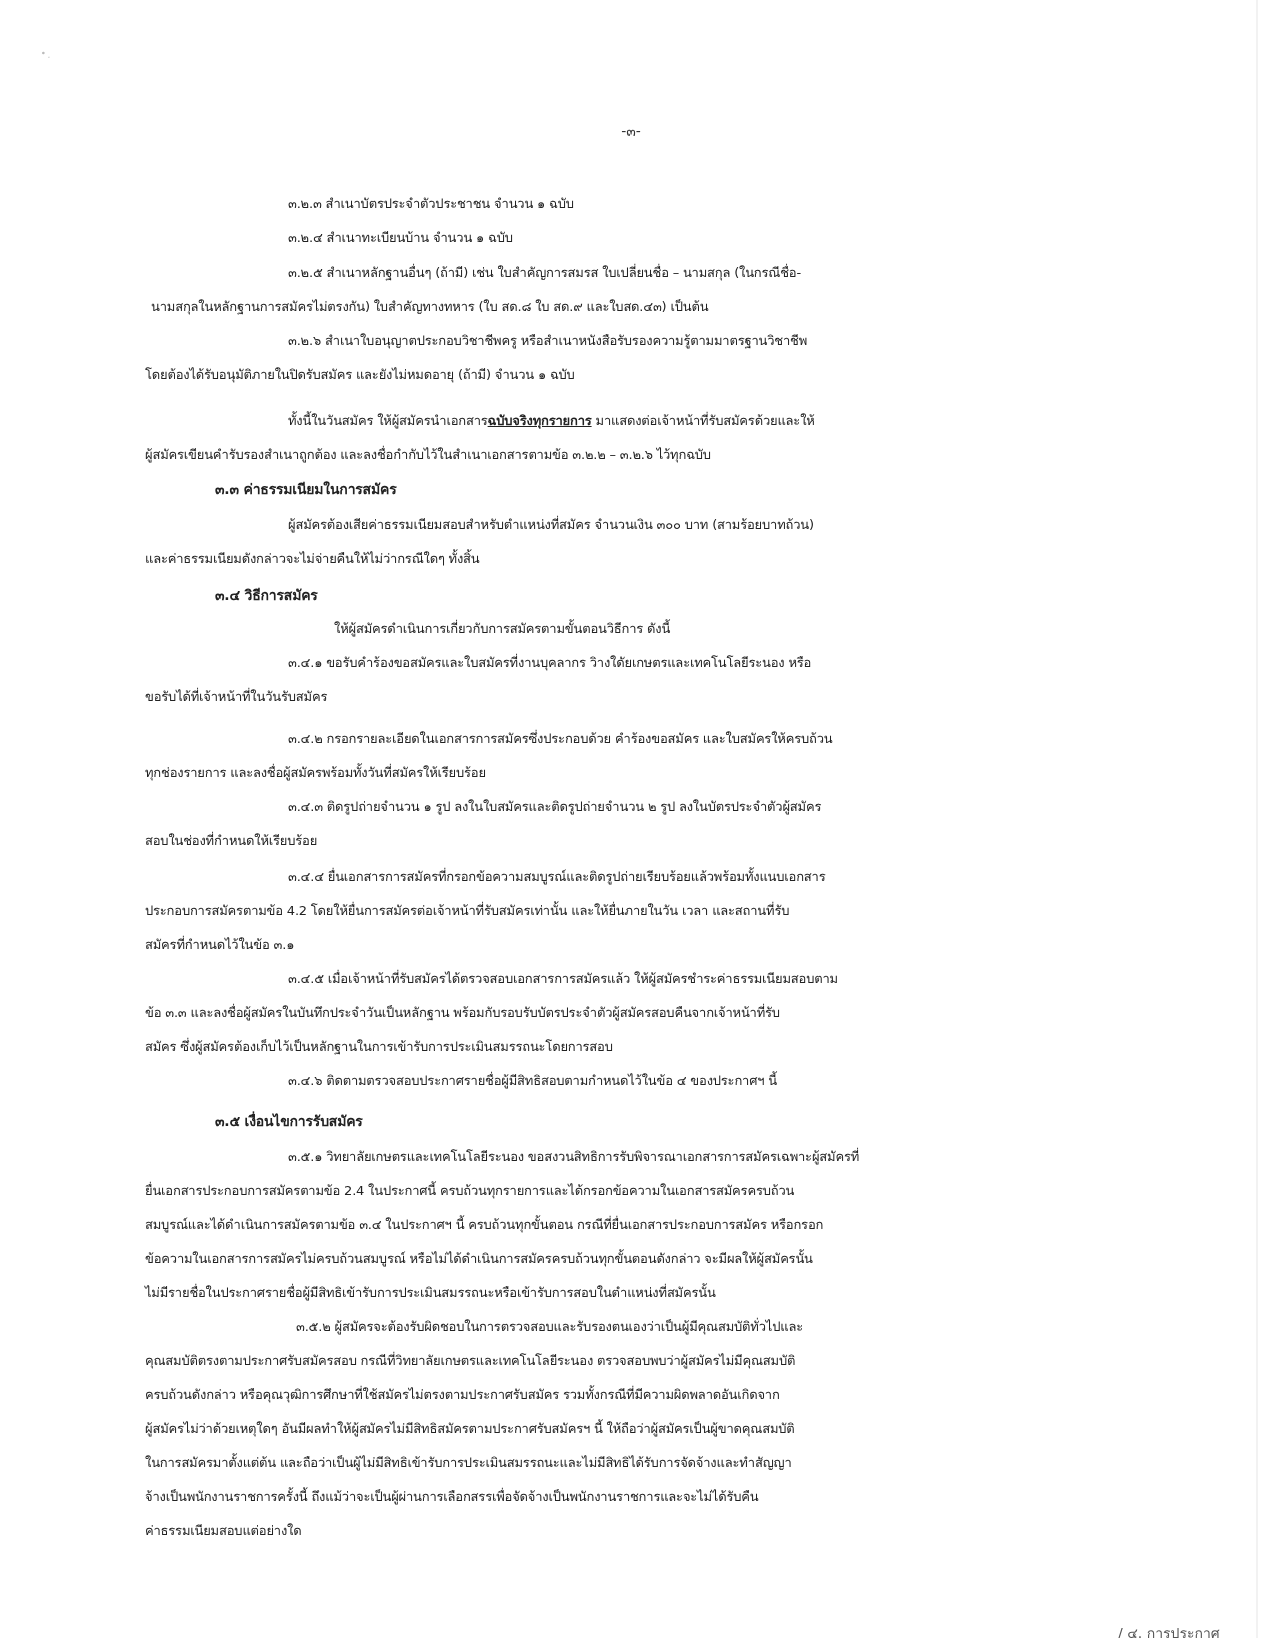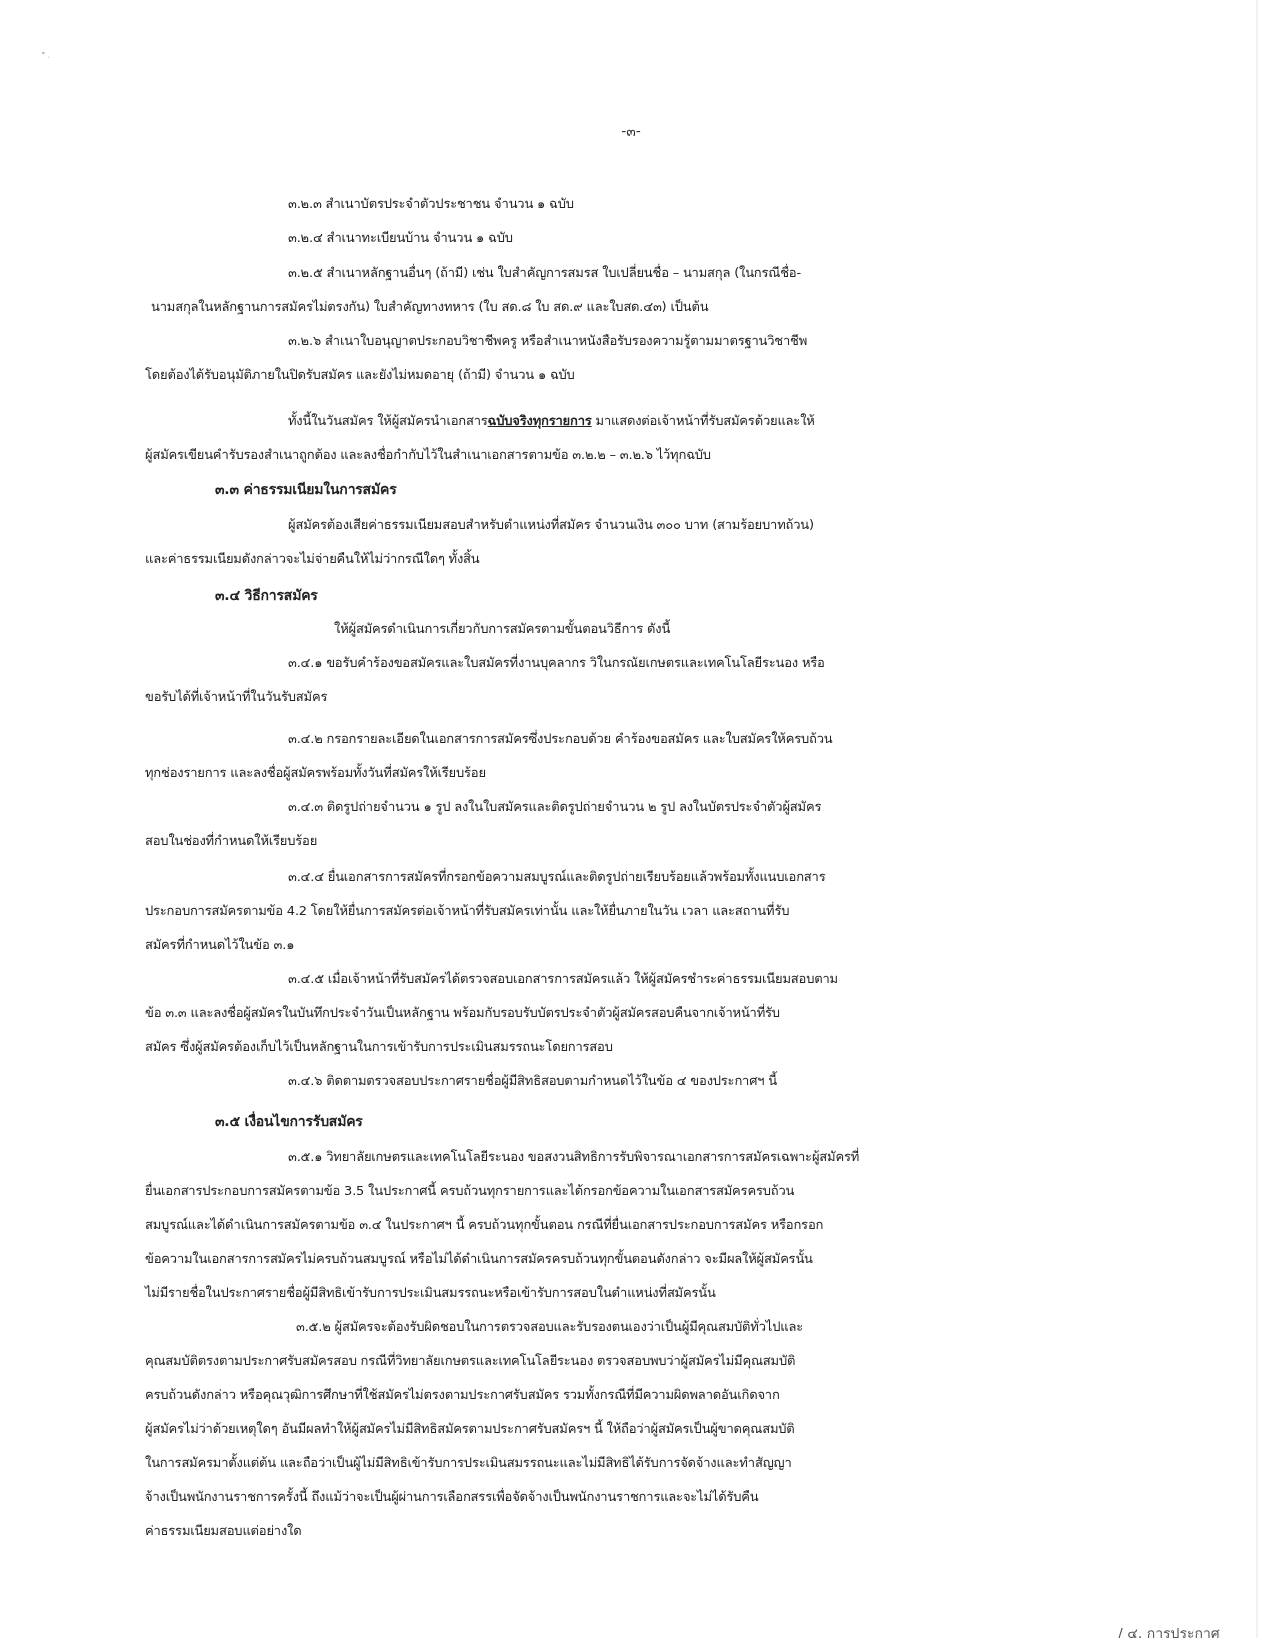--- a/index.html
+++ b/index.html
@@ -40,37 +40,37 @@
     <span>ทั้งนี้ในวันสมัคร  ให้ผู้สมัครนำเอกสาร</span><span class="u">ฉบับจริงทุกรายการ</span><span>  มาแสดงต่อเจ้าหน้าที่รับสมัครด้วยและให้</span>
   </div>
   <div class="line" style="left:145px; top:444px;">ผู้สมัครเขียนคำรับรองสำเนาถูกต้อง  และลงชื่อกำกับไว้ในสำเนาเอกสารตามข้อ ๓.๒.๒ – ๓.๒.๖  ไว้ทุกฉบับ</div>
 
   <div class="line heading" style="left:215px; top:478px;">๓.๓ ค่าธรรมเนียมในการสมัคร</div>
   <div class="line" style="left:288px; top:514px;">ผู้สมัครต้องเสียค่าธรรมเนียมสอบสำหรับตำแหน่งที่สมัคร  จำนวนเงิน ๓๐๐ บาท  (สามร้อยบาทถ้วน)</div>
   <div class="line" style="left:145px; top:548px;">และค่าธรรมเนียมดังกล่าวจะไม่จ่ายคืนให้ไม่ว่ากรณีใดๆ ทั้งสิ้น</div>
 
   <div class="line heading" style="left:215px; top:584px;">๓.๔  วิธีการสมัคร</div>
   <div class="line" style="left:288px; top:618px;margin-left:46px;">ให้ผู้สมัครดำเนินการเกี่ยวกับการสมัครตามขั้นตอนวิธีการ ดังนี้</div>
-  <div class="line" style="left:288px; top:652px;">๓.๔.๑  ขอรับคำร้องขอสมัครและใบสมัครที่งานบุคลากร  วิในกรณัยเกษตรและเทคโนโลยีระนอง  หรือ</div>
+  <div class="line" style="left:288px; top:652px;">๓.๔.๑  ขอรับคำร้องขอสมัครและใบสมัครที่งานบุคลากร  วิางใดัยเกษตรและเทคโนโลยีระนอง  หรือ</div>
   <div class="line" style="left:145px; top:686px;">ขอรับได้ที่เจ้าหน้าที่ในวันรับสมัคร</div>
   <div class="line" style="left:288px; top:728px;">๓.๔.๒  กรอกรายละเอียดในเอกสารการสมัครซึ่งประกอบด้วย  คำร้องขอสมัคร  และใบสมัครให้ครบถ้วน</div>
   <div class="line" style="left:145px; top:762px;">ทุกช่องรายการ  และลงชื่อผู้สมัครพร้อมทั้งวันที่สมัครให้เรียบร้อย</div>
   <div class="line" style="left:288px; top:796px;">๓.๔.๓  ติดรูปถ่ายจำนวน ๑ รูป ลงในใบสมัครและติดรูปถ่ายจำนวน ๒ รูป ลงในบัตรประจำตัวผู้สมัคร</div>
   <div class="line" style="left:145px; top:830px;">สอบในช่องที่กำหนดให้เรียบร้อย</div>
   <div class="line" style="left:288px; top:866px;">๓.๔.๔  ยื่นเอกสารการสมัครที่กรอกข้อความสมบูรณ์และติดรูปถ่ายเรียบร้อยแล้วพร้อมทั้งแนบเอกสาร</div>
   <div class="line" style="left:145px; top:900px;">ประกอบการสมัครตามข้อ 4.2  โดยให้ยื่นการสมัครต่อเจ้าหน้าที่รับสมัครเท่านั้น  และให้ยื่นภายในวัน เวลา และสถานที่รับ</div>
   <div class="line" style="left:145px; top:934px;">สมัครที่กำหนดไว้ในข้อ ๓.๑</div>
   <div class="line" style="left:288px; top:968px;">๓.๔.๕  เมื่อเจ้าหน้าที่รับสมัครได้ตรวจสอบเอกสารการสมัครแล้ว  ให้ผู้สมัครชำระค่าธรรมเนียมสอบตาม</div>
   <div class="line" style="left:145px; top:1002px;">ข้อ ๓.๓  และลงชื่อผู้สมัครในบันทึกประจำวันเป็นหลักฐาน พร้อมกับรอบรับบัตรประจำตัวผู้สมัครสอบคืนจากเจ้าหน้าที่รับ</div>
   <div class="line" style="left:145px; top:1036px;text-align:center;">สมัคร ซึ่งผู้สมัครต้องเก็บไว้เป็นหลักฐานในการเข้ารับการประเมินสมรรถนะโดยการสอบ</div>
   <div class="line" style="left:288px; top:1070px;">๓.๔.๖  ติดตามตรวจสอบประกาศรายชื่อผู้มีสิทธิสอบตามกำหนดไว้ในข้อ ๔ ของประกาศฯ นี้</div>
 
   <div class="line heading" style="left:215px; top:1110px;">๓.๕  เงื่อนไขการรับสมัคร</div>
   <div class="line" style="left:288px; top:1146px;">๓.๕.๑  วิทยาลัยเกษตรและเทคโนโลยีระนอง  ขอสงวนสิทธิการรับพิจารณาเอกสารการสมัครเฉพาะผู้สมัครที่</div>
-  <div class="line" style="left:145px; top:1180px;">ยื่นเอกสารประกอบการสมัครตามข้อ 3.5 ในประกาศนี้  ครบถ้วนทุกรายการและได้กรอกข้อความในเอกสารสมัครครบถ้วน</div>
+  <div class="line" style="left:145px; top:1180px;">ยื่นเอกสารประกอบการสมัครตามข้อ 2.4 ในประกาศนี้  ครบถ้วนทุกรายการและได้กรอกข้อความในเอกสารสมัครครบถ้วน</div>
   <div class="line" style="left:145px; top:1214px;">สมบูรณ์และได้ดำเนินการสมัครตามข้อ ๓.๔ ในประกาศฯ นี้ ครบถ้วนทุกขั้นตอน  กรณีที่ยื่นเอกสารประกอบการสมัคร หรือกรอก</div>
   <div class="line" style="left:145px; top:1248px;">ข้อความในเอกสารการสมัครไม่ครบถ้วนสมบูรณ์ หรือไม่ได้ดำเนินการสมัครครบถ้วนทุกขั้นตอนดังกล่าว  จะมีผลให้ผู้สมัครนั้น</div>
   <div class="line" style="left:145px; top:1282px;">ไม่มีรายชื่อในประกาศรายชื่อผู้มีสิทธิเข้ารับการประเมินสมรรถนะหรือเข้ารับการสอบในตำแหน่งที่สมัครนั้น</div>
   <div class="line" style="left:296px; top:1316px;">๓.๕.๒  ผู้สมัครจะต้องรับผิดชอบในการตรวจสอบและรับรองตนเองว่าเป็นผู้มีคุณสมบัติทั่วไปและ</div>
   <div class="line" style="left:145px; top:1350px;">คุณสมบัติตรงตามประกาศรับสมัครสอบ  กรณีที่วิทยาลัยเกษตรและเทคโนโลยีระนอง  ตรวจสอบพบว่าผู้สมัครไม่มีคุณสมบัติ</div>
   <div class="line" style="left:145px; top:1418px;">ผู้สมัครไม่ว่าด้วยเหตุใดๆ  อันมีผลทำให้ผู้สมัครไม่มีสิทธิสมัครตามประกาศรับสมัครฯ นี้ ให้ถือว่าผู้สมัครเป็นผู้ขาดคุณสมบัติ</div>
   <div class="line" style="left:145px; top:1384px;">ครบถ้วนดังกล่าว  หรือคุณวุฒิการศึกษาที่ใช้สมัครไม่ตรงตามประกาศรับสมัคร  รวมทั้งกรณีที่มีความผิดพลาดอันเกิดจาก</div>
   <div class="line" style="left:145px; top:1452px;">ในการสมัครมาตั้งแต่ต้น  และถือว่าเป็นผู้ไม่มีสิทธิเข้ารับการประเมินสมรรถนะและไม่มีสิทธิได้รับการจัดจ้างและทำสัญญา</div>
   <div class="line" style="left:145px; top:1486px;">จ้างเป็นพนักงานราชการครั้งนี้  ถึงแม้ว่าจะเป็นผู้ผ่านการเลือกสรรเพื่อจัดจ้างเป็นพนักงานราชการและจะไม่ได้รับคืน</div>
   <div class="line" style="left:145px; top:1520px;">ค่าธรรมเนียมสอบแต่อย่างใด</div>

